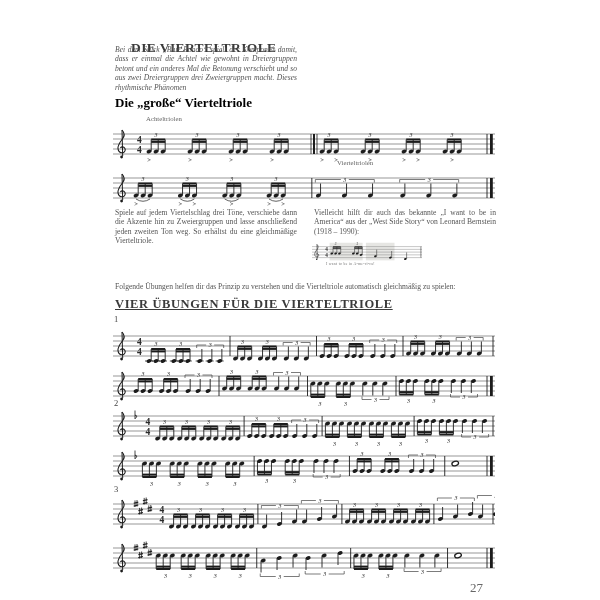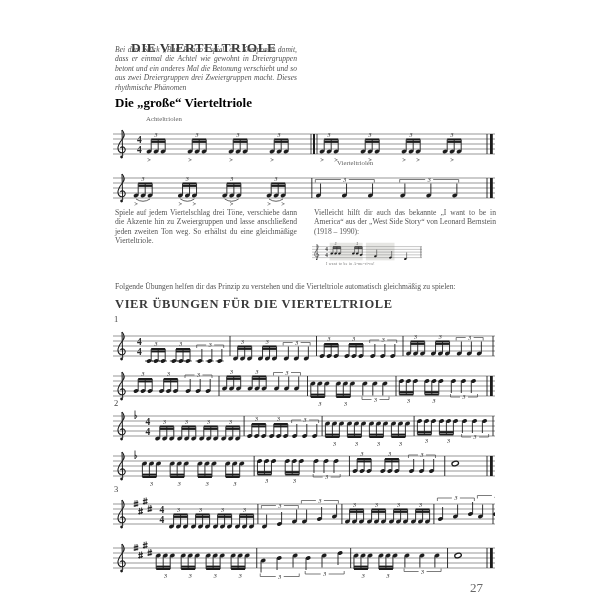--- a/index.html
+++ b/index.html
@@ -1,21 +1,21 @@
 <!DOCTYPE html>
 <html><head>
 <meta charset="utf-8">
 <style>
   html,body{margin:0;padding:0;}
   .page{position:relative;width:600px;height:600px;background:#ffffff;overflow:hidden;
         font-family:"Liberation Serif",serif;color:#4a4a4a;}
   .abs{position:absolute;}
   h1.title{margin:16px;font-size:13.5px;font-weight:bold;color:#3a3a3a;letter-spacing:.4px;text-align:right;}
   h2.sub{margin:0;font-size:13px;font-weight:bold;color:#000000;}
-  h2.caps{margin:0;font-size:12.5px;font-weight:bold;color:#3a3a3a;letter-spacing:.6px;}
+  h2.caps{margin:0;font-size:12.5px;font-weight:bold;color:#3a3a3a;letter-spacing:.6px;text-decoration:underline;}
   .cols{display:flex;gap:17px;width:382px;}
   .cols p{margin:0;width:182px;font-size:7.6px;line-height:9.4px;text-align:justify;color:#555;}
   .bridge{margin:0;font-size:7.6px;color:#555;white-space:nowrap;}
   .mlabel{font-size:6.8px;color:#666;}
   .exnum{font-size:8.5px;color:#444;}
   .pagenum{font-size:13px;color:#666;}
   .lyrics{font-size:3.8px;letter-spacing:.3px;color:#777;white-space:nowrap;}
   svg{display:block;}
 </style>
 </head>

